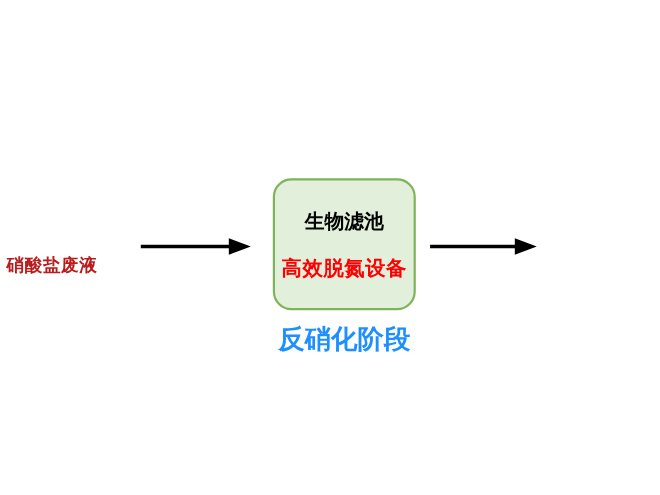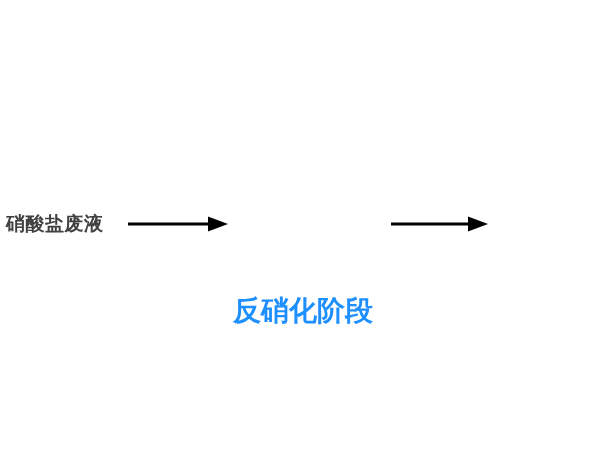--- a/index.html
+++ b/index.html
@@ -16,25 +16,26 @@
     font-family: "Liberation Sans", "DejaVu Sans", sans-serif;
     overflow: hidden;
   }
   .canvas {
     position: relative;
     width: 600px; height: 450px;
     background: #ffffff;
   }
   .label {
     position: absolute;
-    color: #404040;
+    color: #b91c1c;
     font-weight: bold;
-    font-size: 19px;
+    font-size: 16px;
     white-space: nowrap;
     letter-spacing: 0.5px;
+    margin-top: 20px;
   }
   .input-label  { left: 6px;  top: 211px; width: 110px; text-align: left; }
   .output-label { left: 528px; top: 215px; width: 60px; text-align: left; }
   .arrow { position: absolute; display: block; }
   .arrow1 { left: 127px; top: 213px; }
   .arrow2 { left: 390px; top: 213px; }
   .process-box {
     position: absolute;
     left: 248px; top: 162px;
     width: 130px; height: 120px;
@@ -57,39 +58,43 @@
     color: var(--red-text);
     font-weight: bold;
     font-size: 18.5px;
     white-space: nowrap;
     letter-spacing: 0.5px;
   }
   .stage-label {
     position: absolute;
     left: 233px; top: 292px;
     width: 160px;
-    text-align: left;
+    text-align: center;
     color: var(--blue-text);
     font-weight: bold;
-    font-size: 28px;
+    font-size: 24px;
     white-space: nowrap;
   }
 </style>
 </head>
 <body>
 
 <div class="canvas">
 
   <div class="label input-label">硝酸盐废液</div>
 
   <svg class="arrow arrow1" width="101" height="22" viewBox="0 0 101 22">
     <line x1="1" y1="11" x2="83" y2="11" stroke="#000000" stroke-width="3.2"></line>
     <polygon points="81,3.5 101,11 81,18.5" fill="#000000"></polygon>
   </svg>
 
+  <div class="process-box">
+    <div class="box-line1">生物滤池</div>
+    <div class="box-line2">高效脱氮设备</div>
+  </div>
 
   <svg class="arrow arrow2" width="98" height="22" viewBox="0 0 98 22">
     <line x1="1" y1="11" x2="80" y2="11" stroke="#000000" stroke-width="3.2"></line>
     <polygon points="78,3.5 98,11 78,18.5" fill="#000000"></polygon>
   </svg>
 
 
   <div class="stage-label">反硝化阶段</div>
 
 </div>

